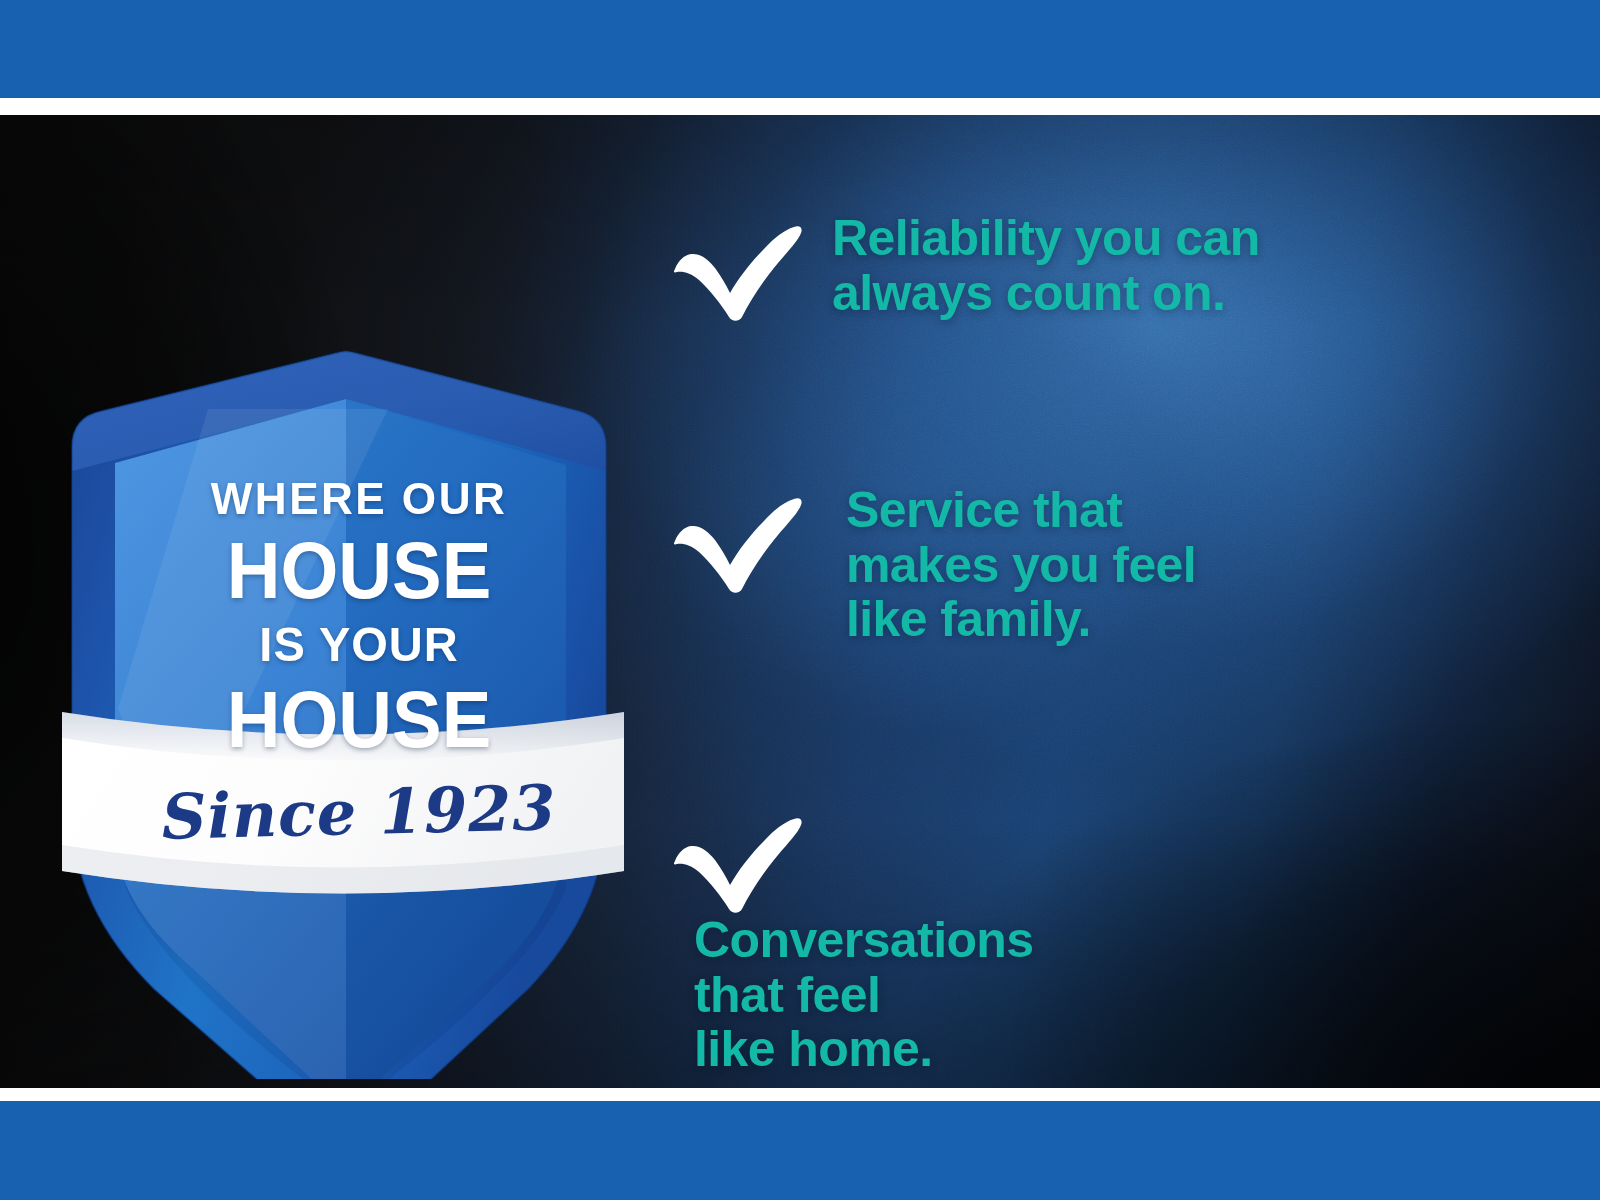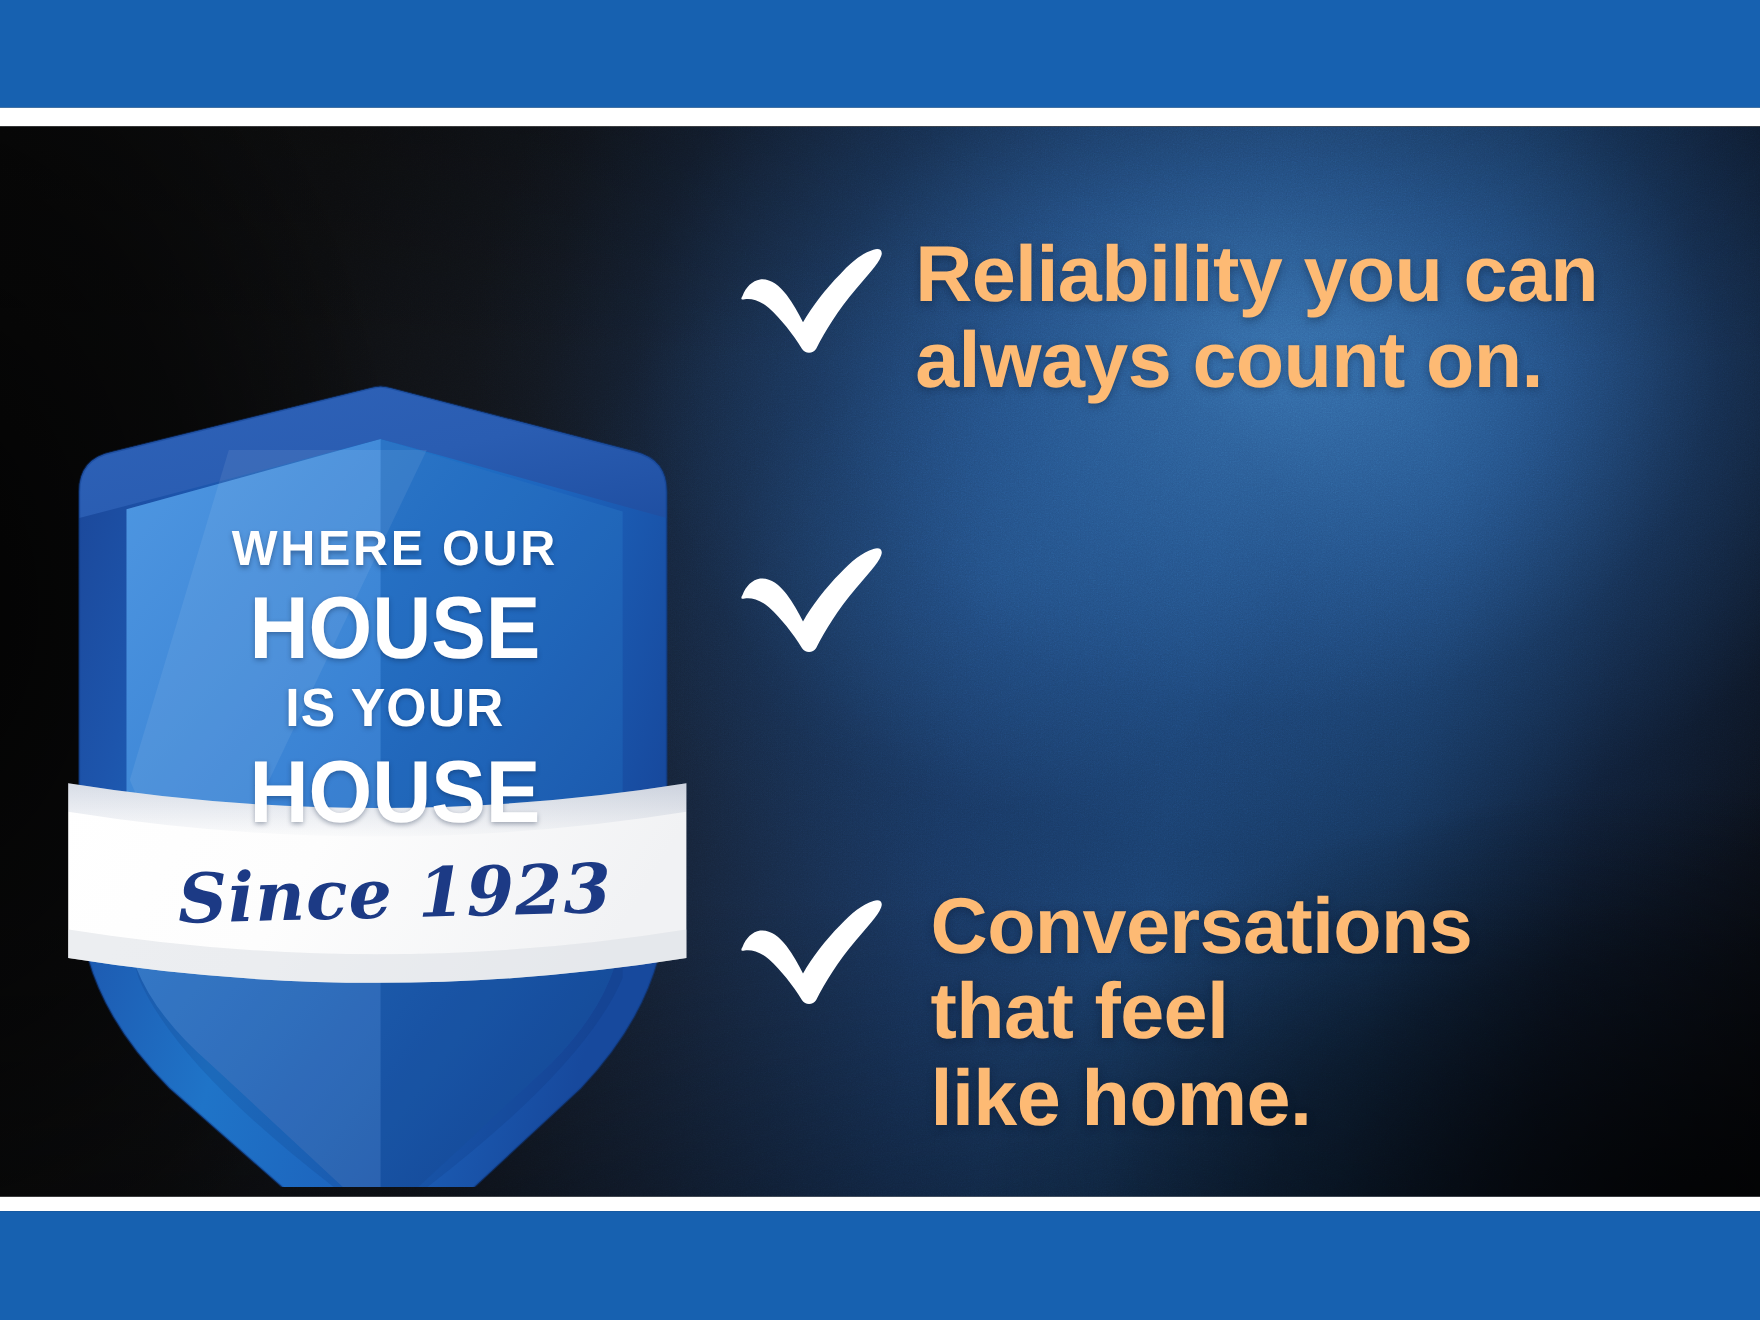--- a/index.html
+++ b/index.html
@@ -147,35 +147,35 @@
     width:900px;
   }
   .bullet{
     position:absolute;
     left:0;
     display:flex;
     align-items:flex-start;
   }
   .b1{ top:0px;   }
   .b2{ top:272px; }
-  .b3{ top:592px; }
+  .b3{ top:592px;flex-direction:column; }
 
   .check{
     flex:0 0 auto;
     width:132px; height:96px;
     margin-right:20px;
     margin-top:14px;
   }
   .check svg{ display:block; width:132px; height:96px; }
 
   .btext{
-    color:#fdba74;
+    color:#14b8a6;
     font-family:"Liberation Sans", sans-serif;
     font-weight:bold;
-    font-size:72px;
+    font-size:50px;
     line-height:1.09;
     letter-spacing:-0.6px;
     white-space:pre-line;
     text-shadow:0 2px 8px rgba(5,18,38,0.35);
   }
   .b1 .btext{ margin-left:8px; }
   .b2 .btext{ margin-left:22px; }
   .b3 .btext{ margin-left:22px; }
 </style>
 </head>
@@ -307,20 +307,23 @@
         <span class="check">
           <svg viewBox="0 0 132 96" xmlns="http://www.w3.org/2000/svg" aria-hidden="true">
             <path d="M3,44 C6,36 12,30 19,29 C28,28 36,34 43,43
                      C49,51 54,60 58,68 C66,54 78,38 92,24
                      C102,13 112,5 122,2 C128,0 131,3 129,8
                      C126,16 116,26 106,38 C90,57 78,76 70,92
                      C67,97 60,97 57,92 C49,79 38,65 27,55
                      C19,48 11,46 5,47 C2,48 1,47 3,44 Z" fill="#ffffff"></path>
           </svg>
         </span>
+        <span class="btext">Service that
+makes you feel
+like family.</span>
       </div>
 
       <div class="bullet b3">
         <span class="check">
           <svg viewBox="0 0 132 96" xmlns="http://www.w3.org/2000/svg" aria-hidden="true">
             <path d="M3,44 C6,36 12,30 19,29 C28,28 36,34 43,43
                      C49,51 54,60 58,68 C66,54 78,38 92,24
                      C102,13 112,5 122,2 C128,0 131,3 129,8
                      C126,16 116,26 106,38 C90,57 78,76 70,92
                      C67,97 60,97 57,92 C49,79 38,65 27,55

